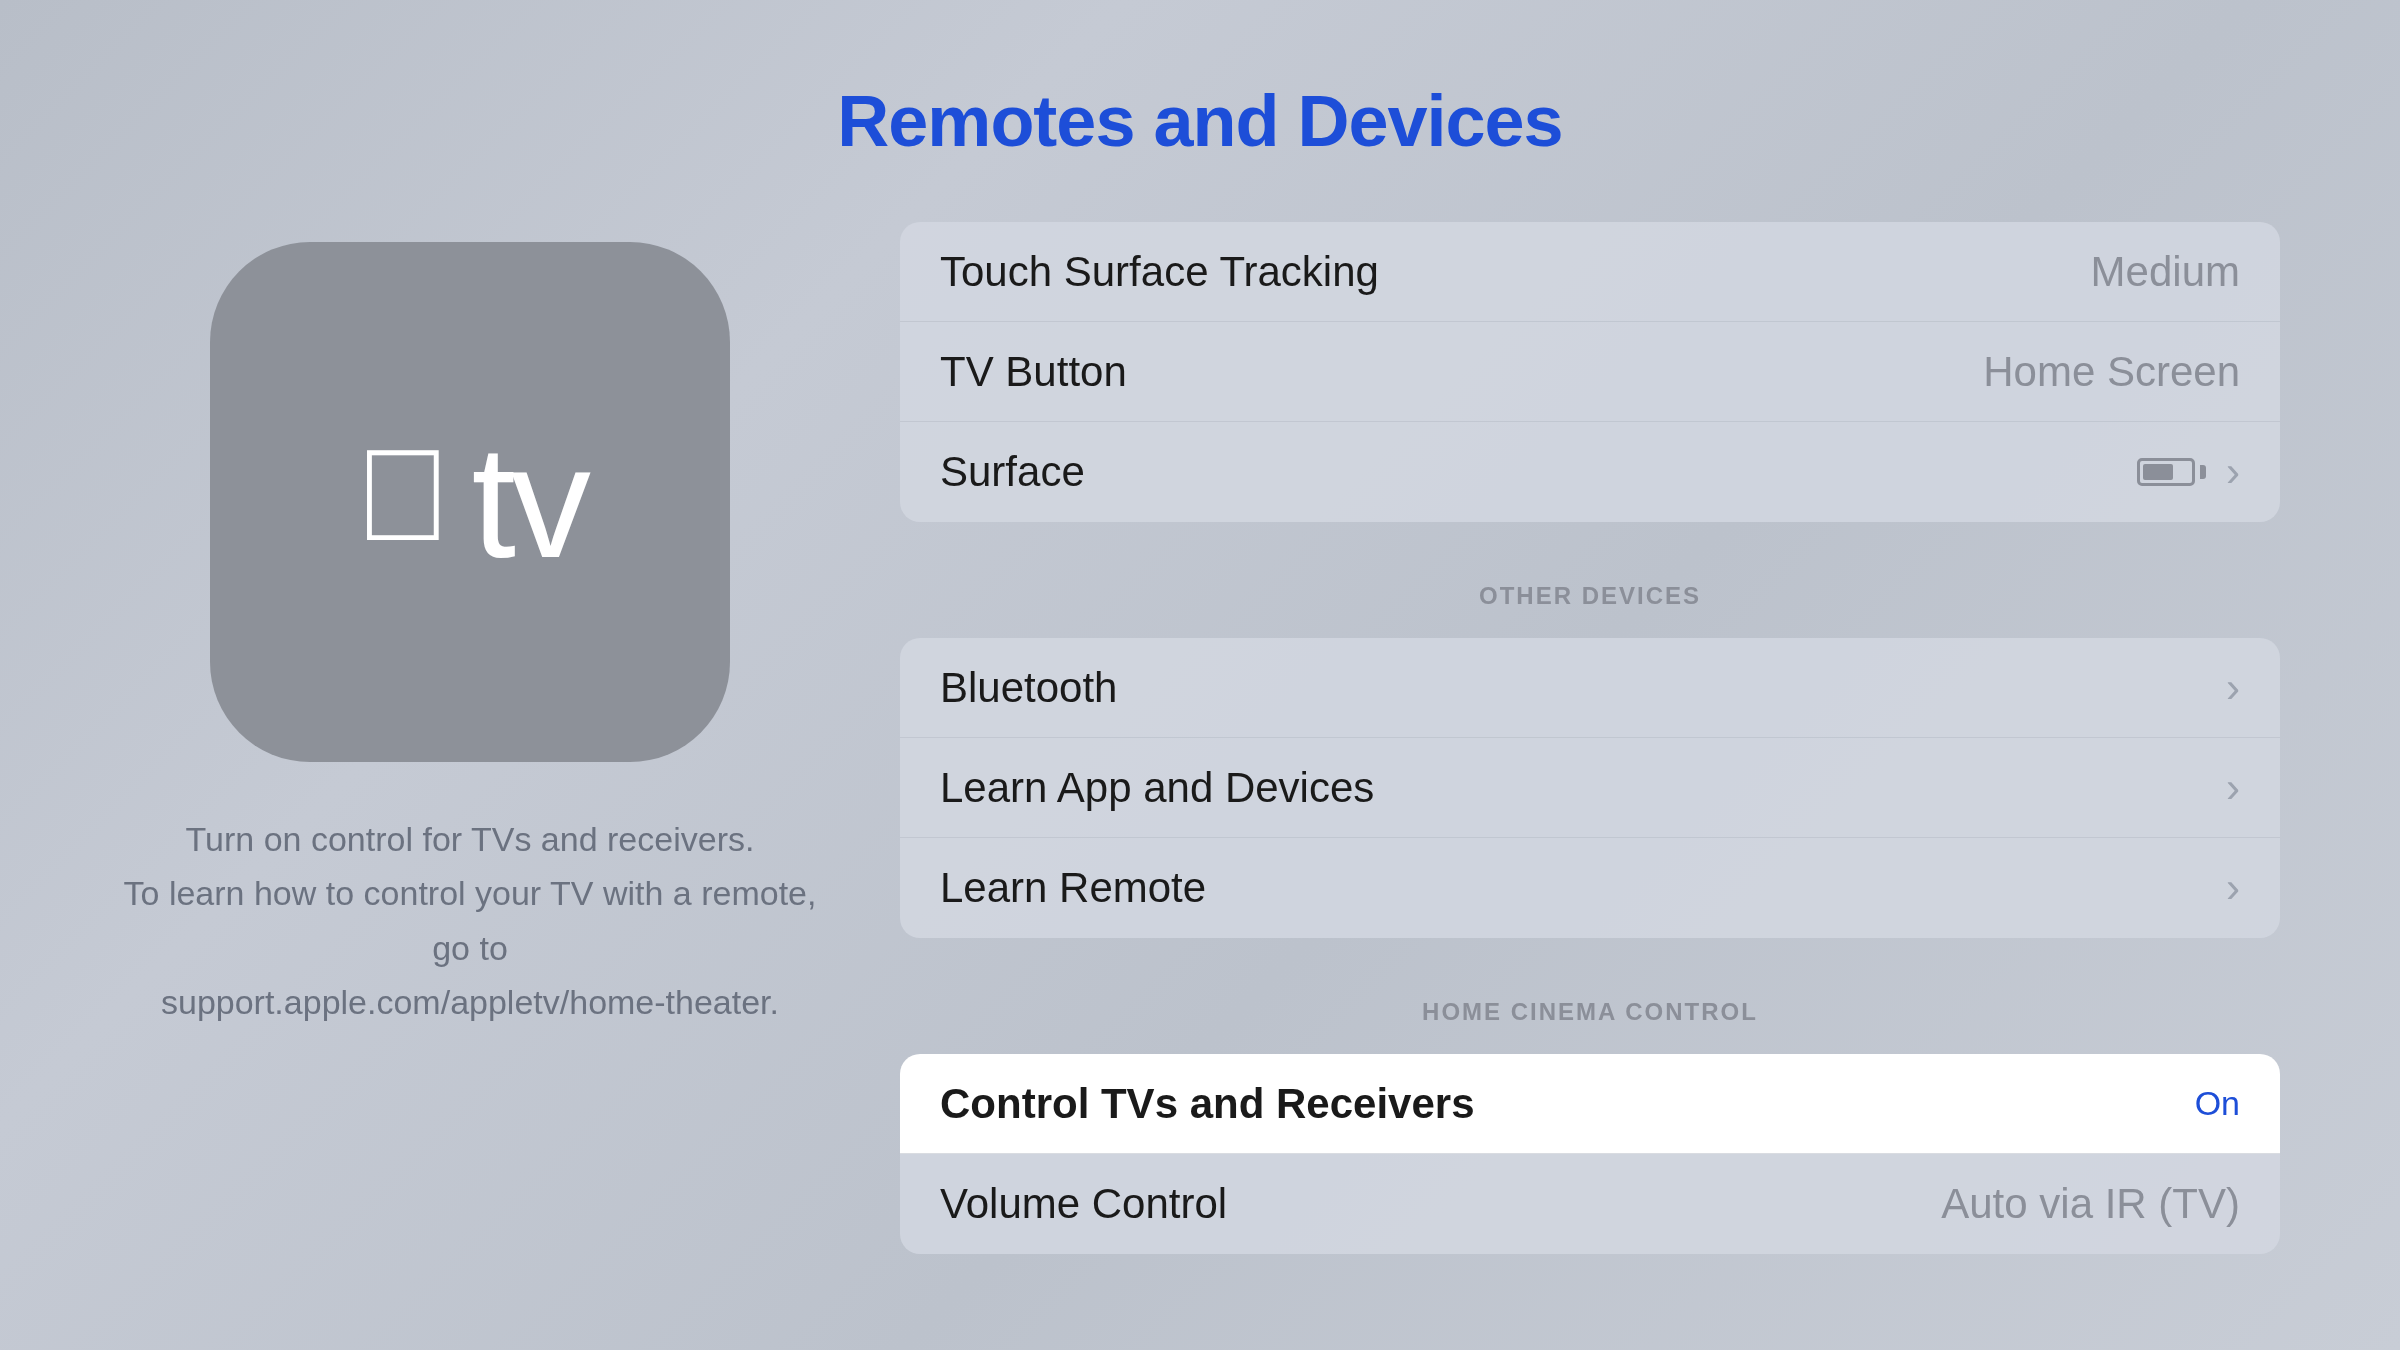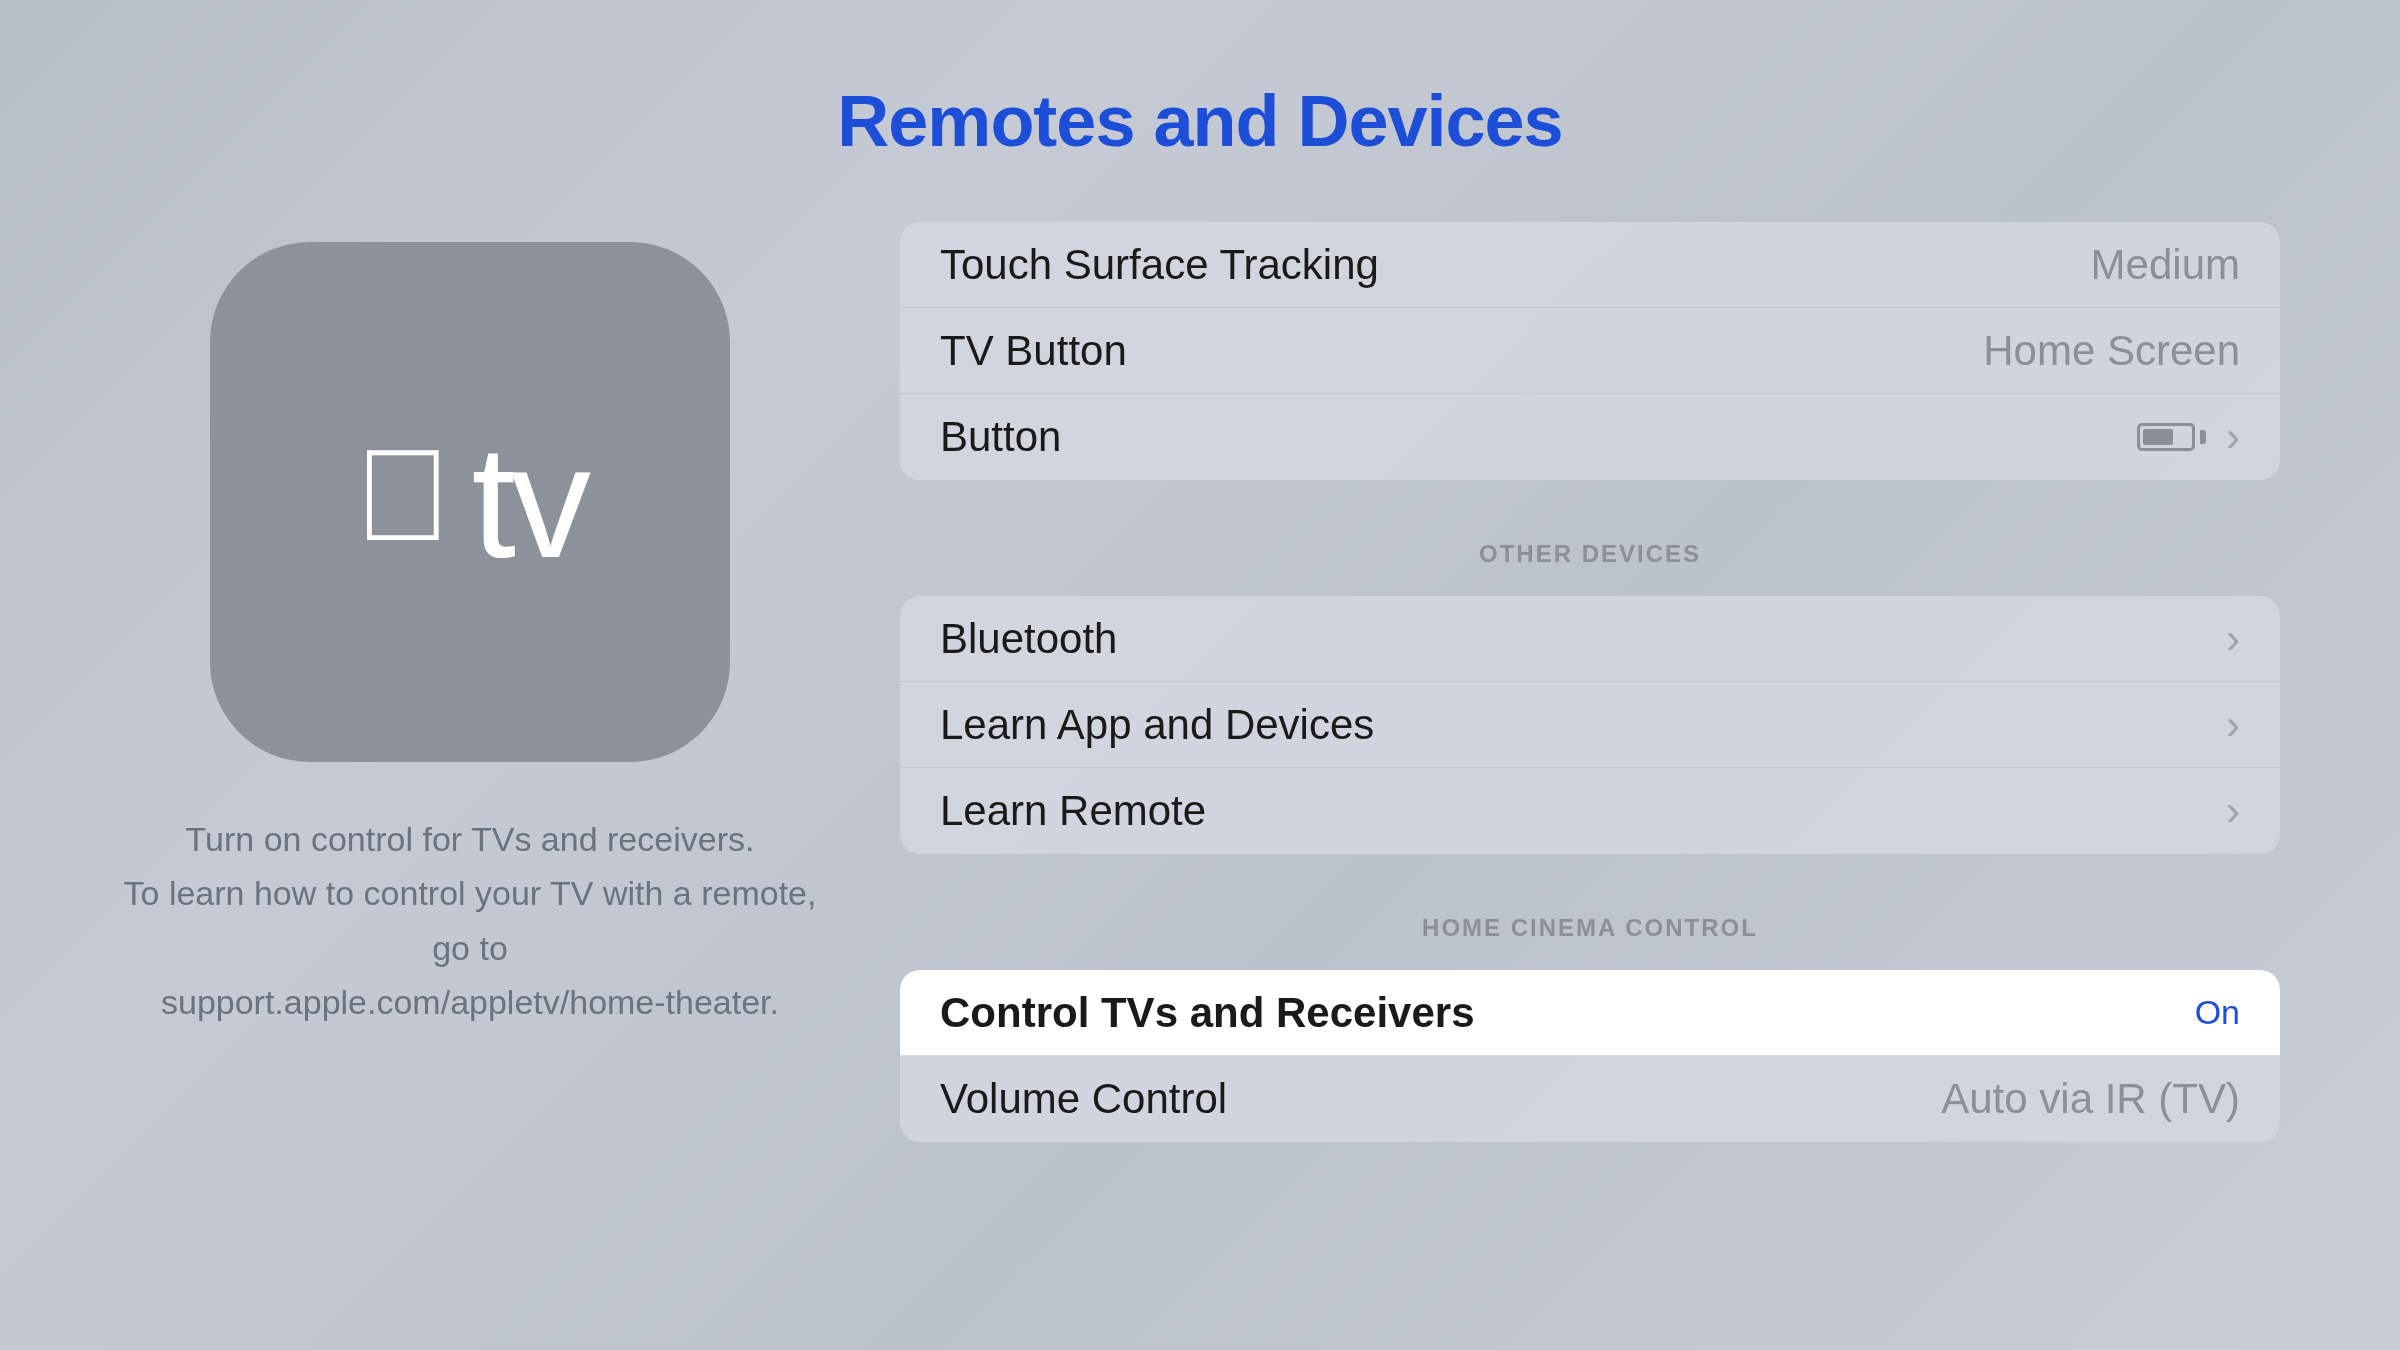--- a/index.html
+++ b/index.html
@@ -97,21 +97,21 @@
       flex-direction: column;
       margin-bottom: 0;
     }
 
     .settings-row {
       display: flex;
       align-items: center;
       justify-content: space-between;
       background: rgba(210, 215, 225, 0.85);
       padding: 0 40px;
-      height: 86px;
+      height: 100px;
       border-bottom: 1px solid rgba(180, 185, 195, 0.5);
       cursor: pointer;
       transition: background 0.1s;
     }
 
     .settings-row:first-child {
       border-radius: 20px 20px 0 0;
     }
 
     .settings-row:last-child {
@@ -236,21 +236,21 @@
         <span class="row-label">Touch Surface Tracking</span>
         <span class="row-value">Medium</span>
       </div>
 
       <div class="settings-row">
         <span class="row-label">TV Button</span>
         <span class="row-value">Home Screen</span>
       </div>
 
       <div class="settings-row" style="border-radius: 0 0 20px 20px; border-bottom: none;">
-        <span class="row-label">Button</span>
+        <span class="row-label">Surface</span>
         <div class="row-right">
           <div class="battery-icon">
             <div class="battery-body">
               <div class="battery-fill"></div>
             </div>
             <div class="battery-cap"></div>
           </div>
           <span class="chevron">›</span>
         </div>
       </div>

